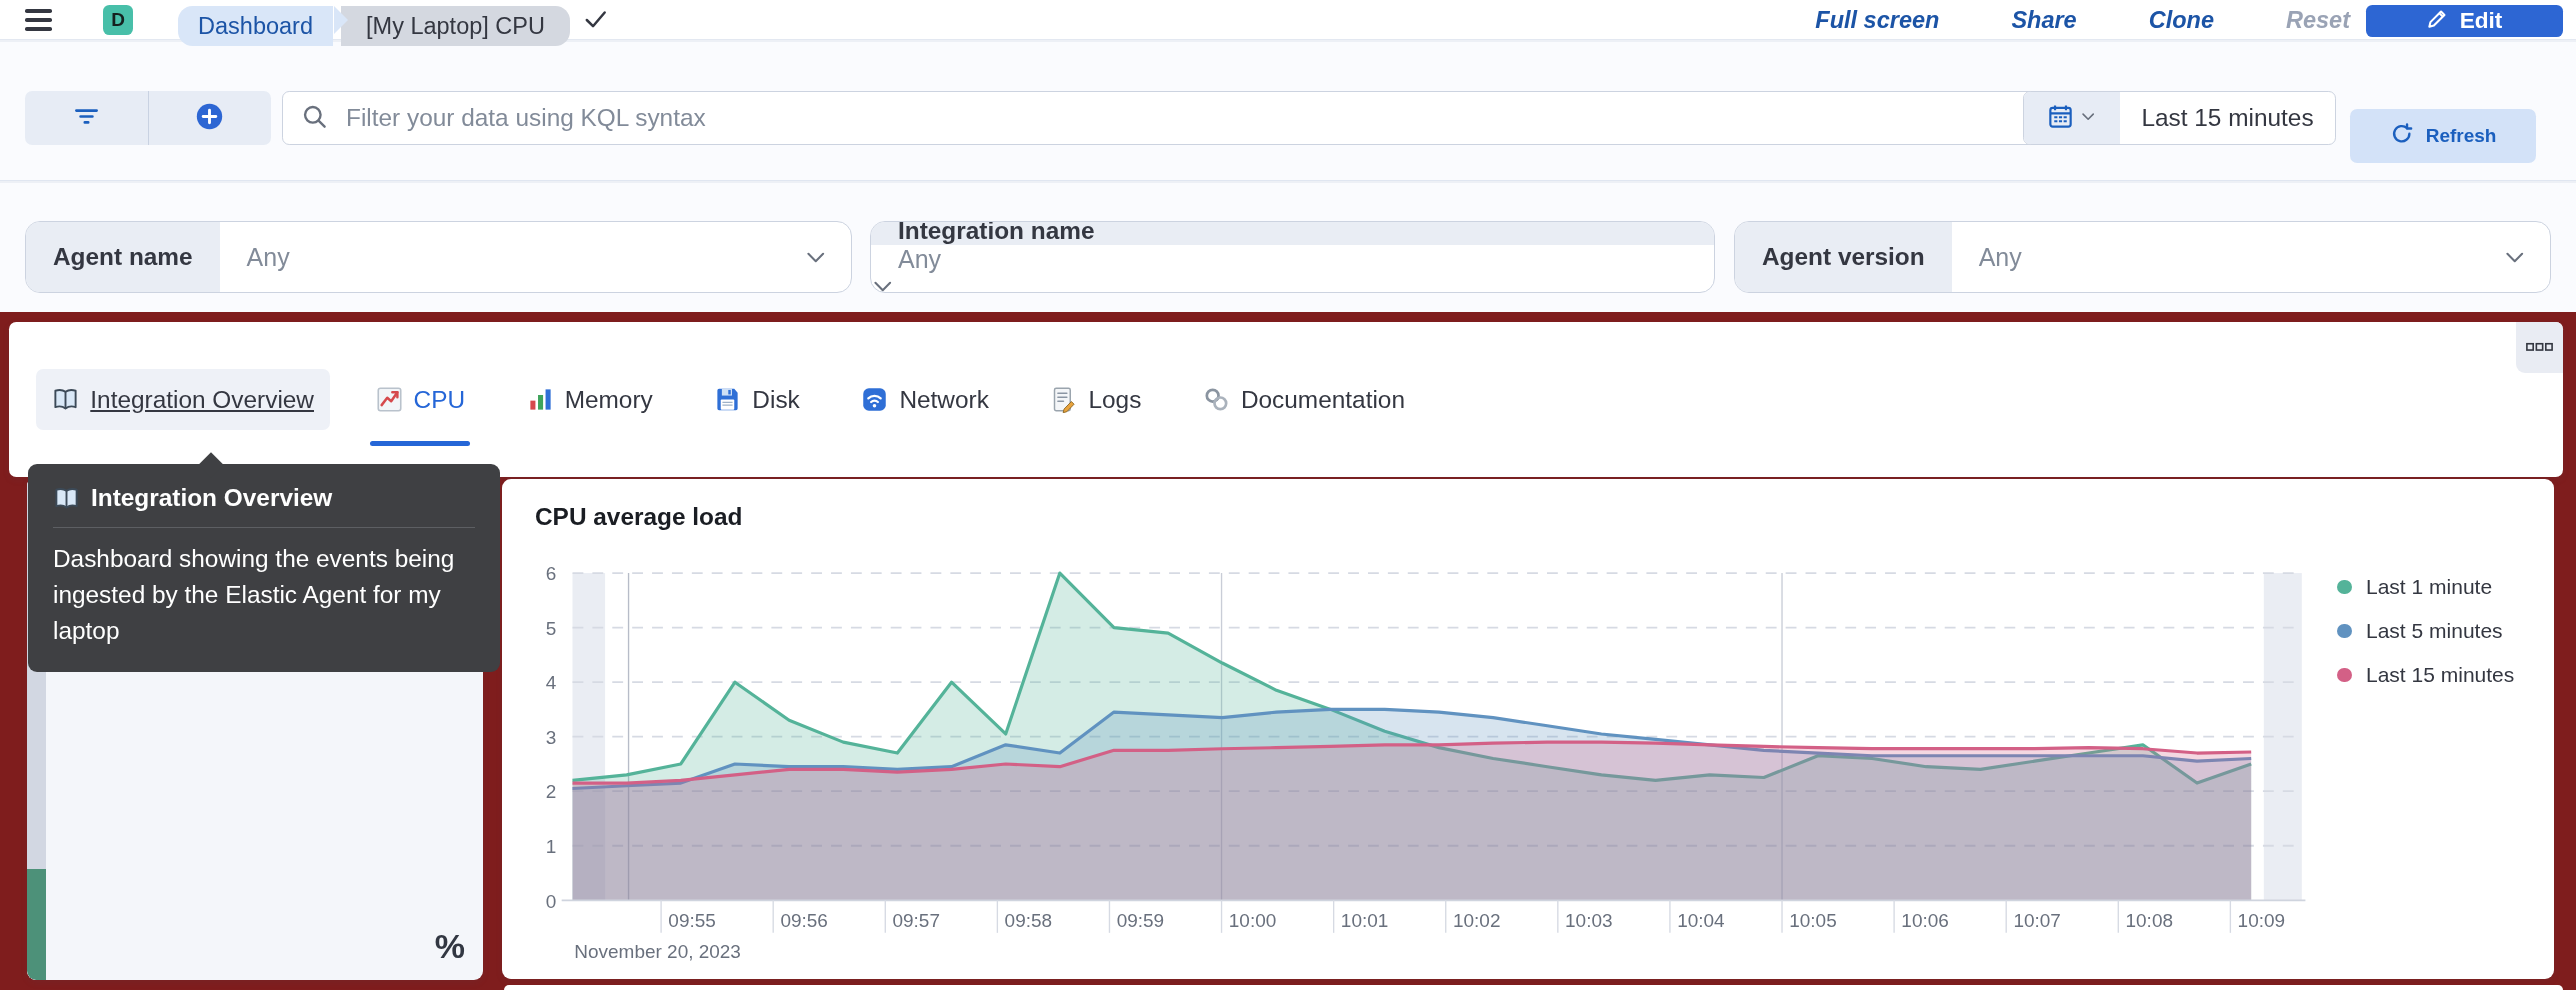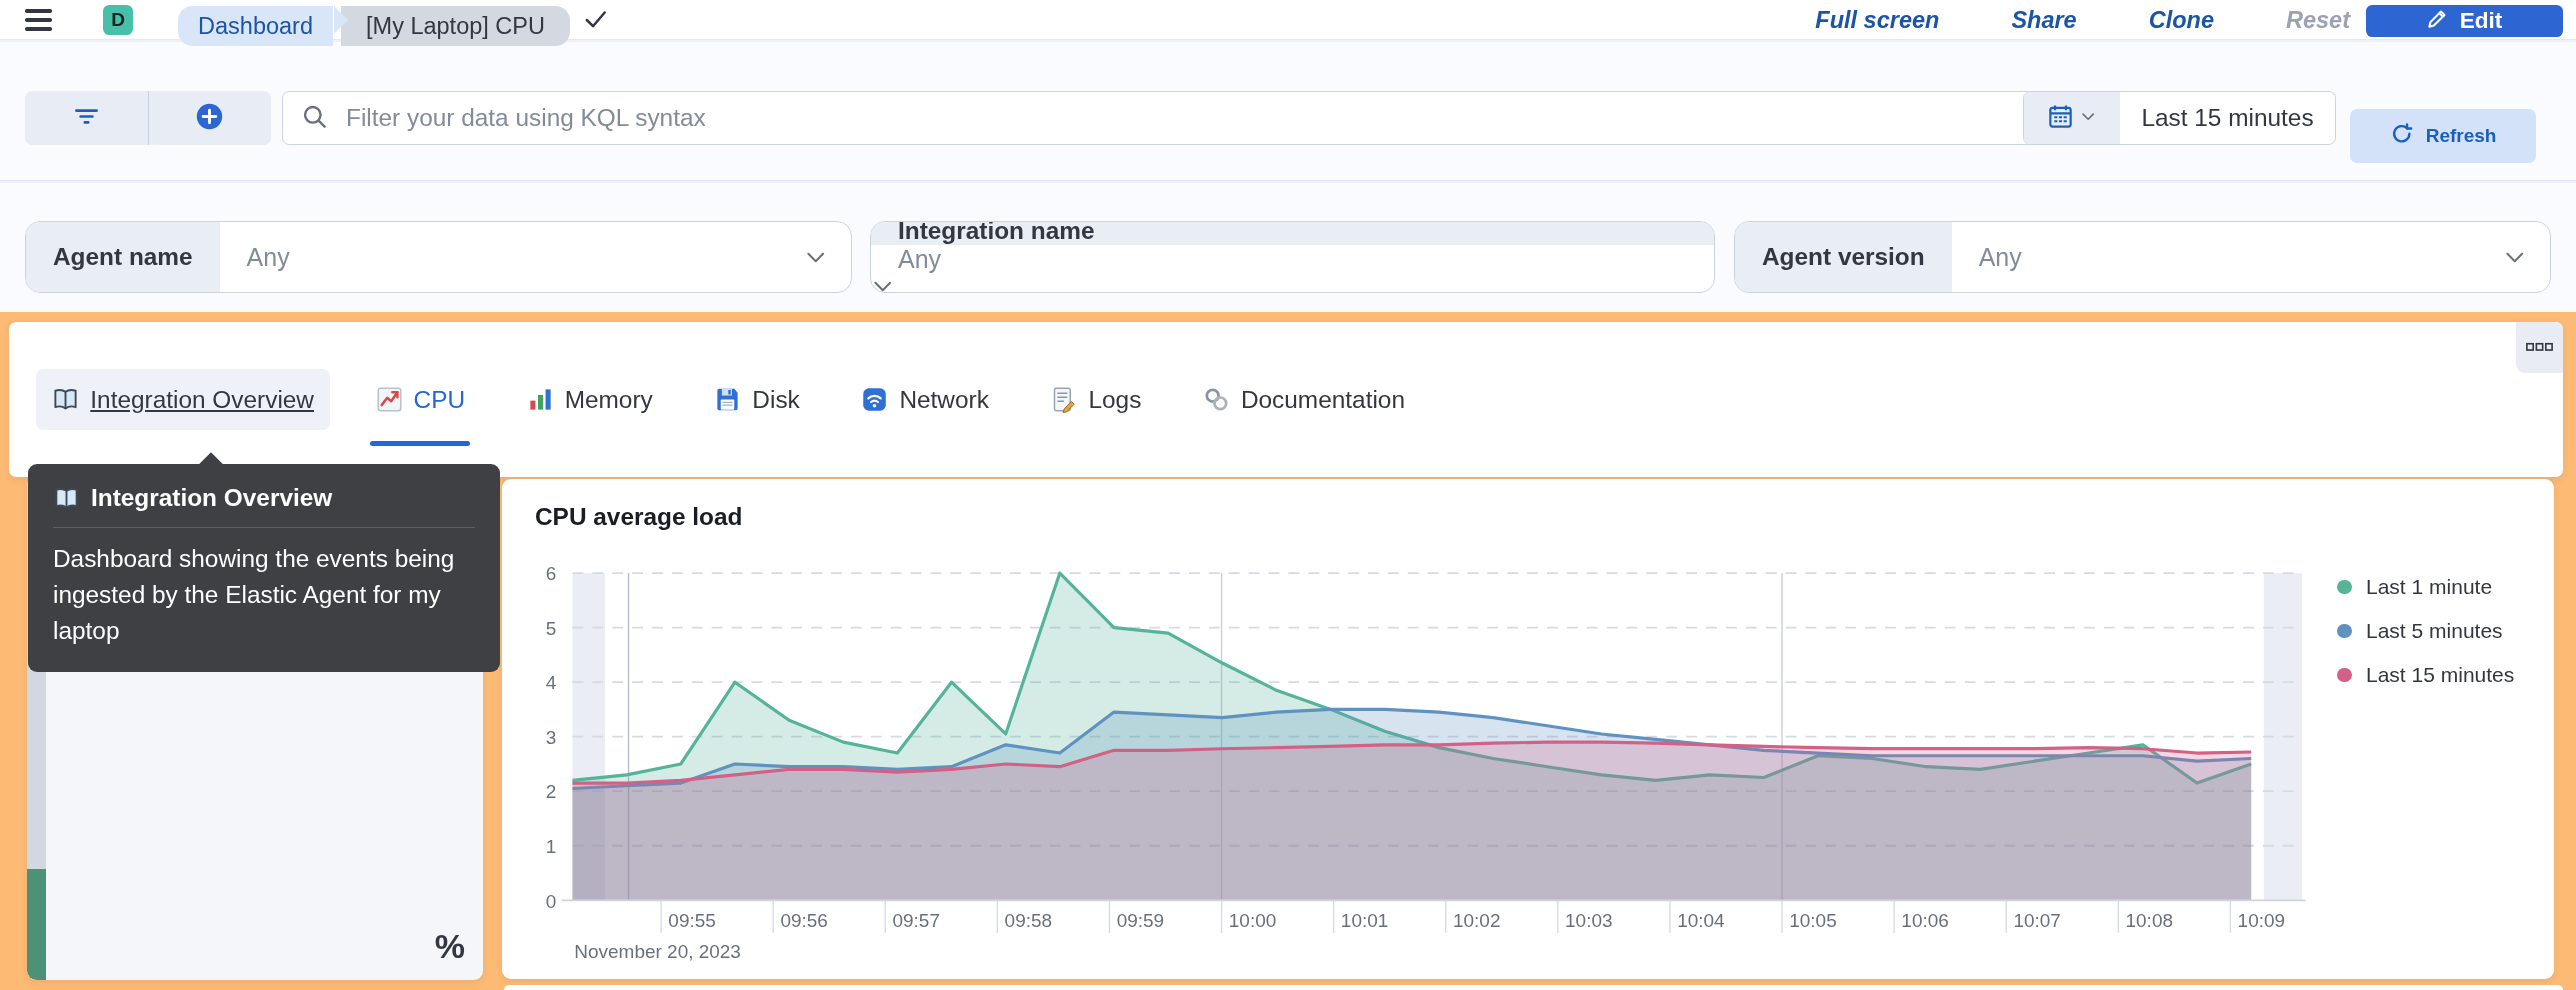--- a/index.html
+++ b/index.html
@@ -62,21 +62,21 @@
   #filters-row { position:absolute; left:0; top:183px; width:2576px; height:129px; background:#fafbfe; }
   .combo { position:absolute; top:38px; height:72px; background:#fff;
     border:1.8px solid #ccd3e0; border-radius:15px; display:flex; overflow:hidden; cursor:pointer;justify-content:center; }
   .combo .combo-label { background:#e9edf4; display:flex; align-items:center;
     padding:0 27px; font-size:24.4px; font-weight:700; color:#343741; white-space:nowrap; }
   .combo .combo-value { flex:1; display:flex; align-items:center; padding:0 27px;
     font-size:25px; color:#828b99; }
   .combo .combo-caret { display:flex; align-items:center; padding-right:23.5px; }
 
   
-  #content { position:absolute; left:0; top:312px; width:2576px; height:679px; background:#fdba74; }
+  #content { position:absolute; left:0; top:312px; width:2576px; height:679px; background:#7f1d1d; }
 
   #tabs-panel { position:absolute; left:9px; top:10px; width:2554px; height:155px;
     background:#fff; border-radius:7.2px; box-shadow:0 2.7px 7.2px rgba(65,78,101,.10); }
   #tabs-row { position:absolute; left:27px; top:47px; height:61px; display:flex; gap:29px; }
   .tab { position:relative; display:flex; align-items:center; gap:11px; padding:0 16.3px;
     font-size:24.4px; font-weight:500; color:#343741; cursor:pointer; border-radius:7.2px; white-space:nowrap; }
   .tab.hover { background:#eef1f7; }
   .tab.hover .tab-label { text-decoration:underline; }
   .tab.selected { color:#2566d7; }
   .tab.selected::after { content:""; position:absolute; left:11px; right:11px; bottom:-16.3px;

